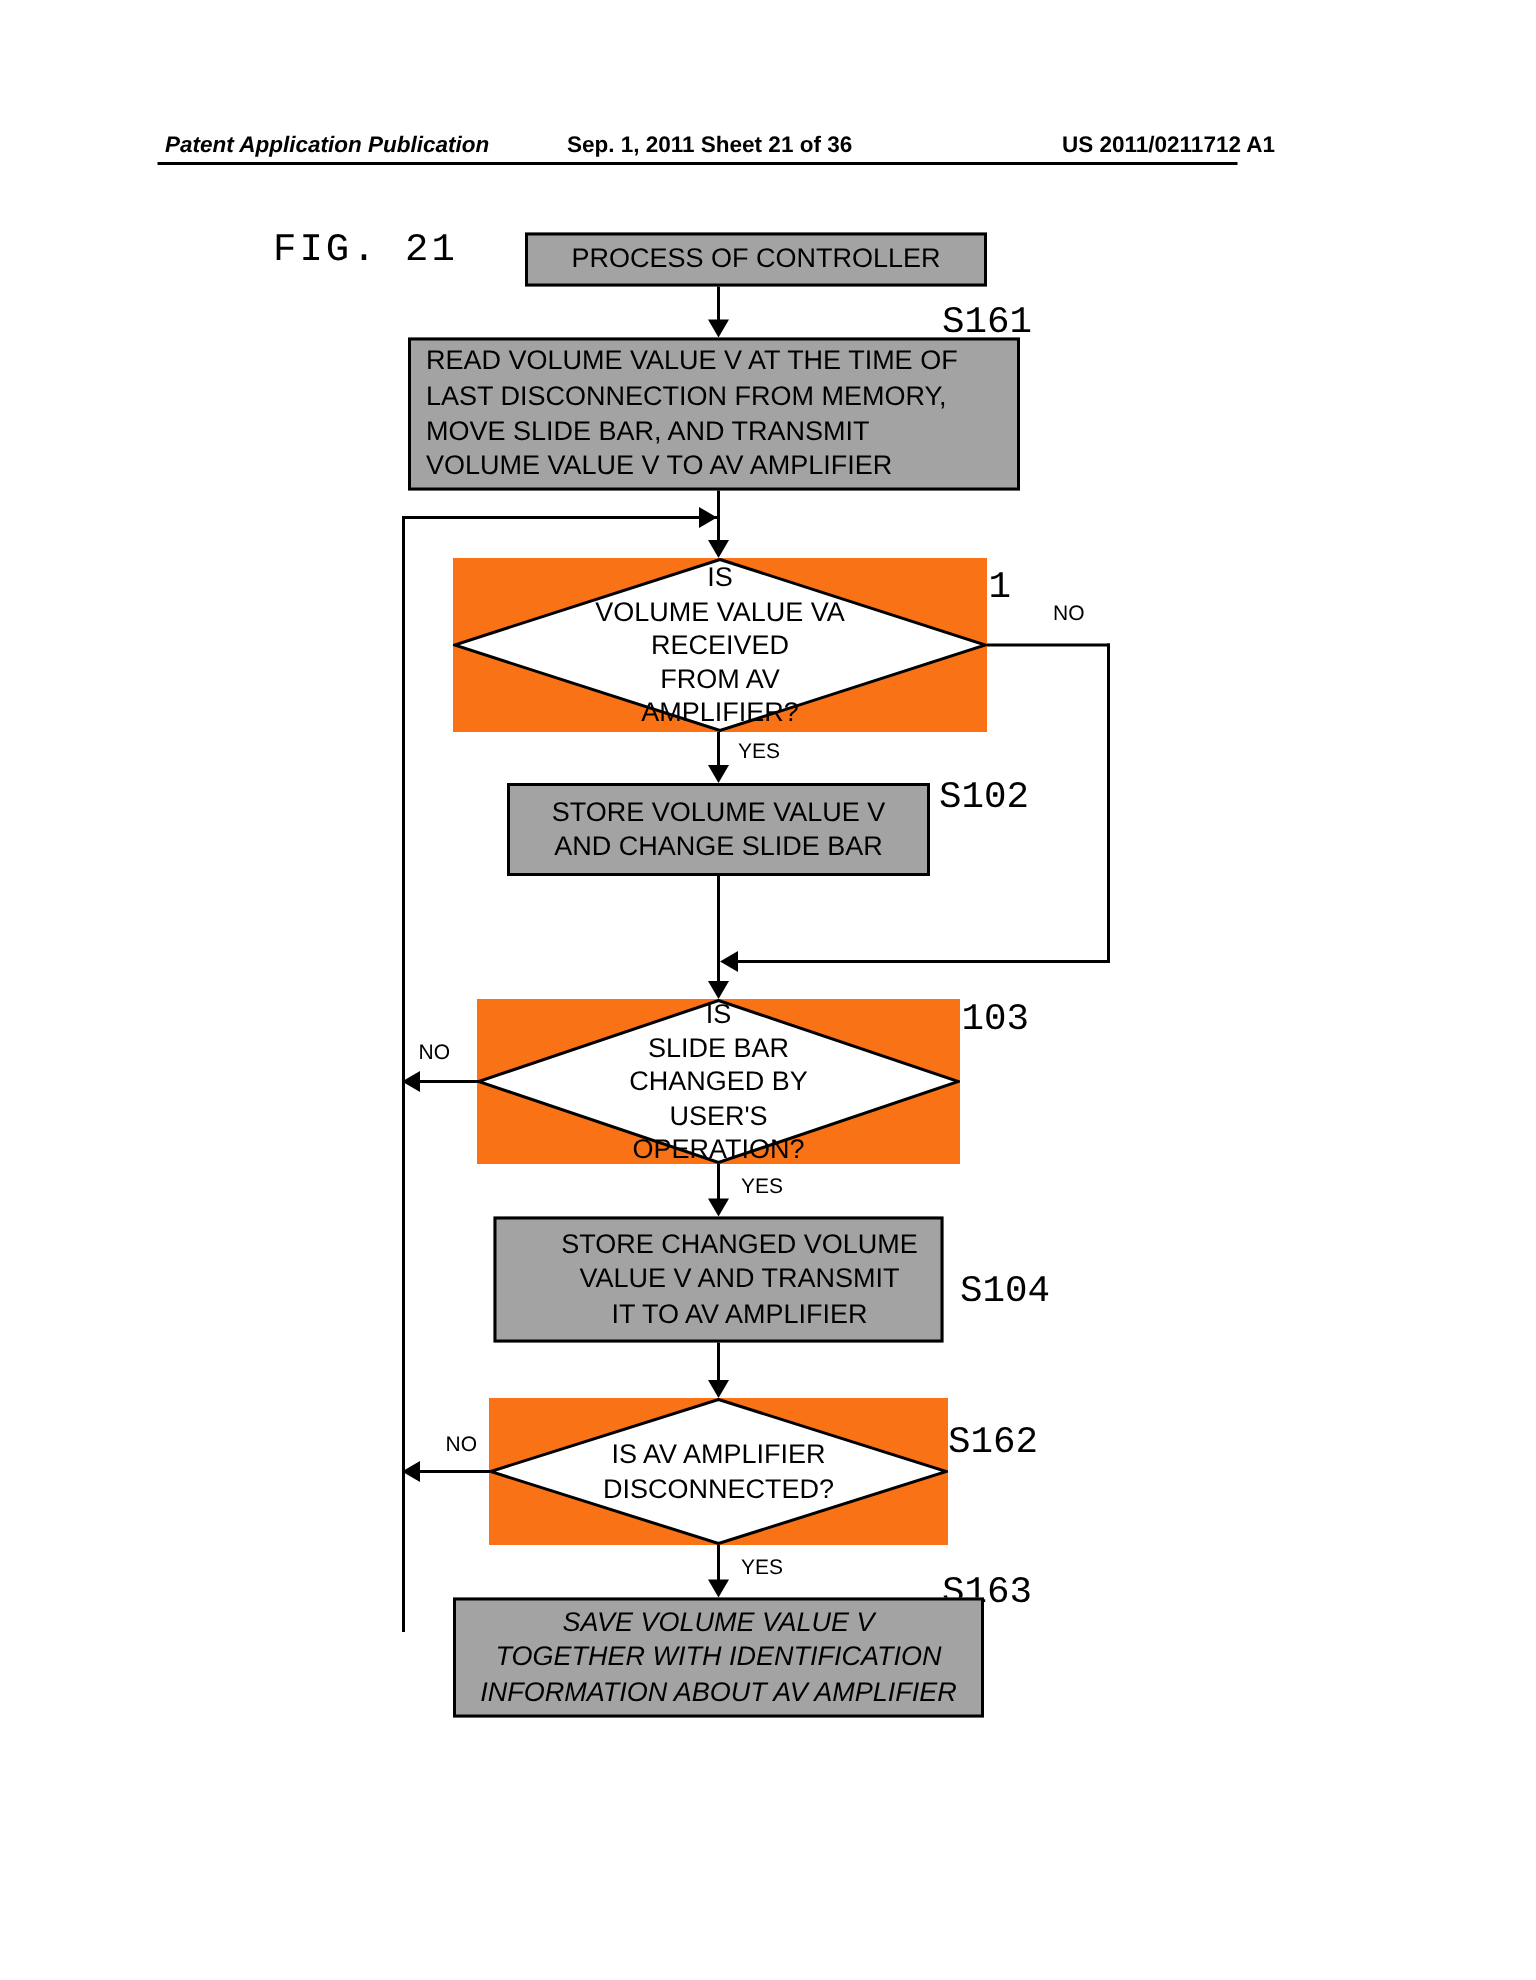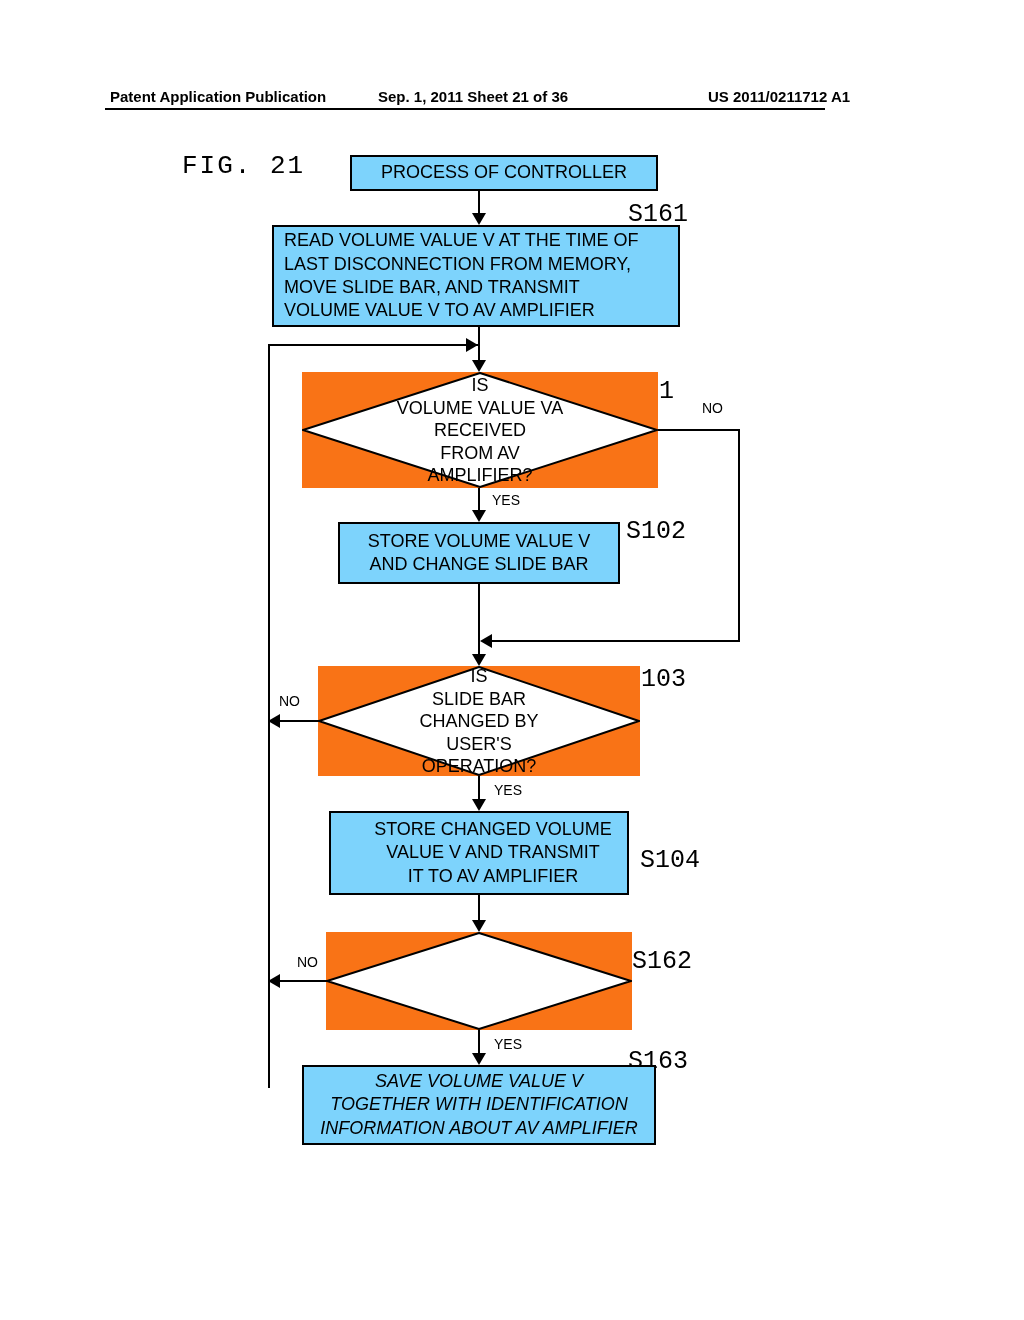--- a/index.html
+++ b/index.html
@@ -11,42 +11,42 @@
     position: relative;
   }
   .header {
     position: absolute;
     top: 88px;
     left: 0;
     width: 1024px;
     font-size: 15px;
     font-weight: bold;
   }
-  .header-left { position: absolute; left: 110px; }
+  .header-left { position: absolute; left: 110px; font-style: italic; }
   .header-center { position: absolute; left: 378px; }
   .header-right { position: absolute; left: 708px; }
   .hr-line {
     position: absolute;
     top: 108px;
     left: 105px;
     width: 720px;
     border-top: 2px solid #000;
   }
   .fig-label {
     position: absolute;
     top: 151px;
     left: 182px;
     font-family: "Courier New", monospace;
     font-size: 26px;
     letter-spacing: 2px;
   }
   .box {
     position: absolute;
     border: 2px solid #000;
-    background: #7dd3fc;
+    background: #a3a3a3;
     display: flex;
     align-items: center;
     justify-content: center;
     text-align: center;
     font-size: 18px;
     line-height: 1.3;
     padding: 6px 10px;
   }
   .diamond {
     position: absolute;
@@ -194,20 +194,22 @@
 </div>
 
 <div class="line" style="left:478px; top:895px; width:2px; height:30px;"></div>
 <div class="arrow-down" style="left:472px; top:920px;"></div>
 <div class="step-label" style="left:632px; top:947px;">S162</div>
 
 <div class="diamond" style="left:326px; top:932px; width:306px; height:98px;">
   <svg viewBox="0 0 306 98" preserveAspectRatio="none">
       <polygon points="153,1 305,49 153,97 1,49" fill="#fff" stroke="#000" stroke-width="2"></polygon>
     </svg>
+  <div class="diamond-text"><span style="white-space:pre-line;">IS AV AMPLIFIER
+DISCONNECTED?</span></div>
 </div>
 
 <div class="line" style="left:278px; top:980px; width:50px; height:2px;"></div>
 <div class="arrow-left" style="left:268px; top:974px;"></div>
 <div class="flow-label" style="left:297px; top:954px;">NO</div>
 
 <div class="line" style="left:478px; top:1030px; width:2px; height:28px;"></div>
 <div class="arrow-down" style="left:472px; top:1053px;"></div>
 <div class="flow-label" style="left:494px; top:1036px;">YES</div>
 <div class="step-label" style="left:628px; top:1047px;">S163</div>

